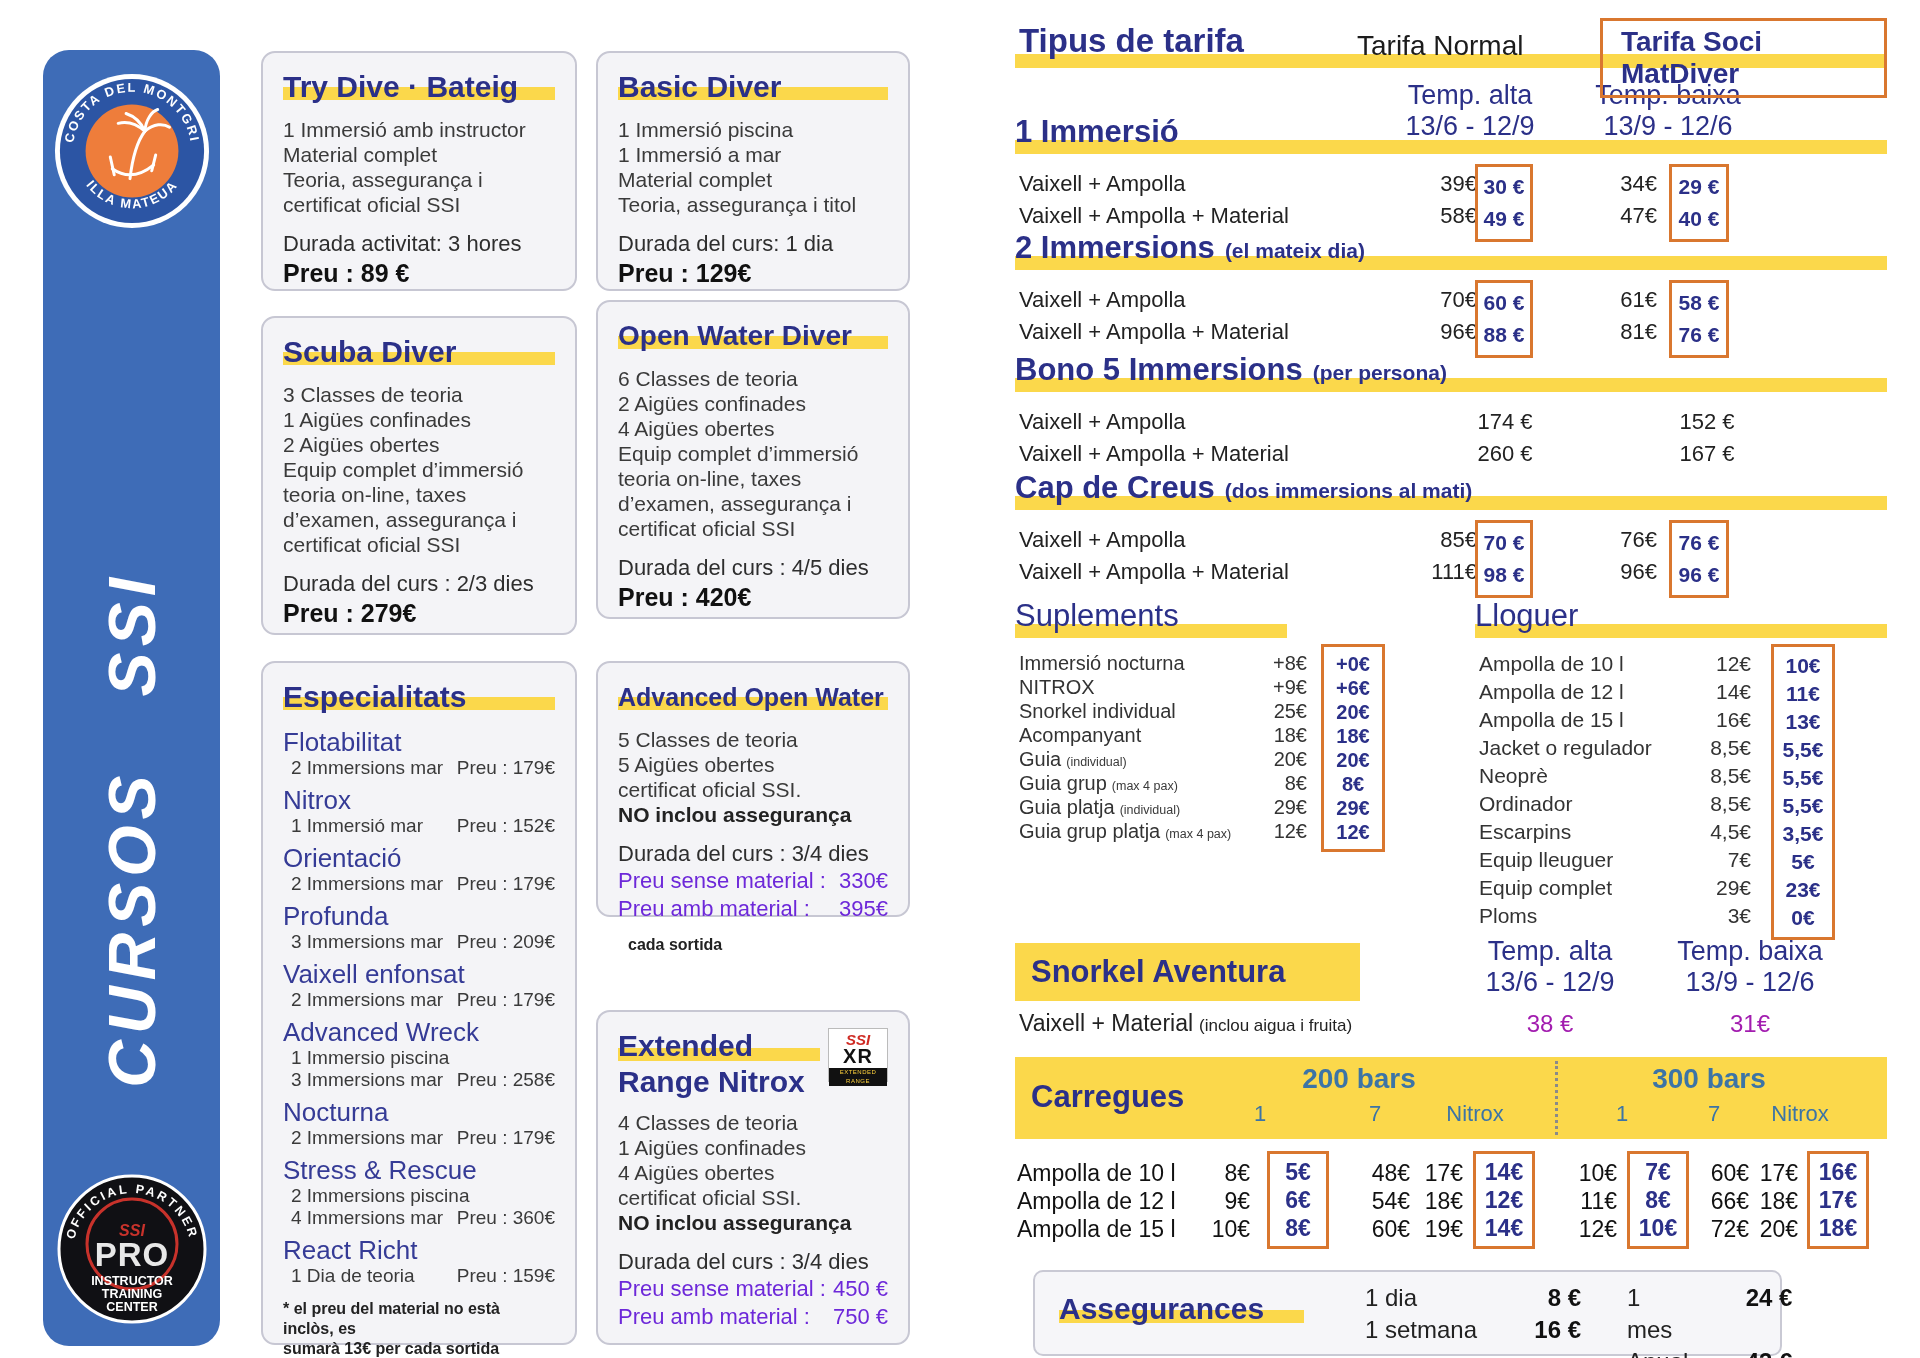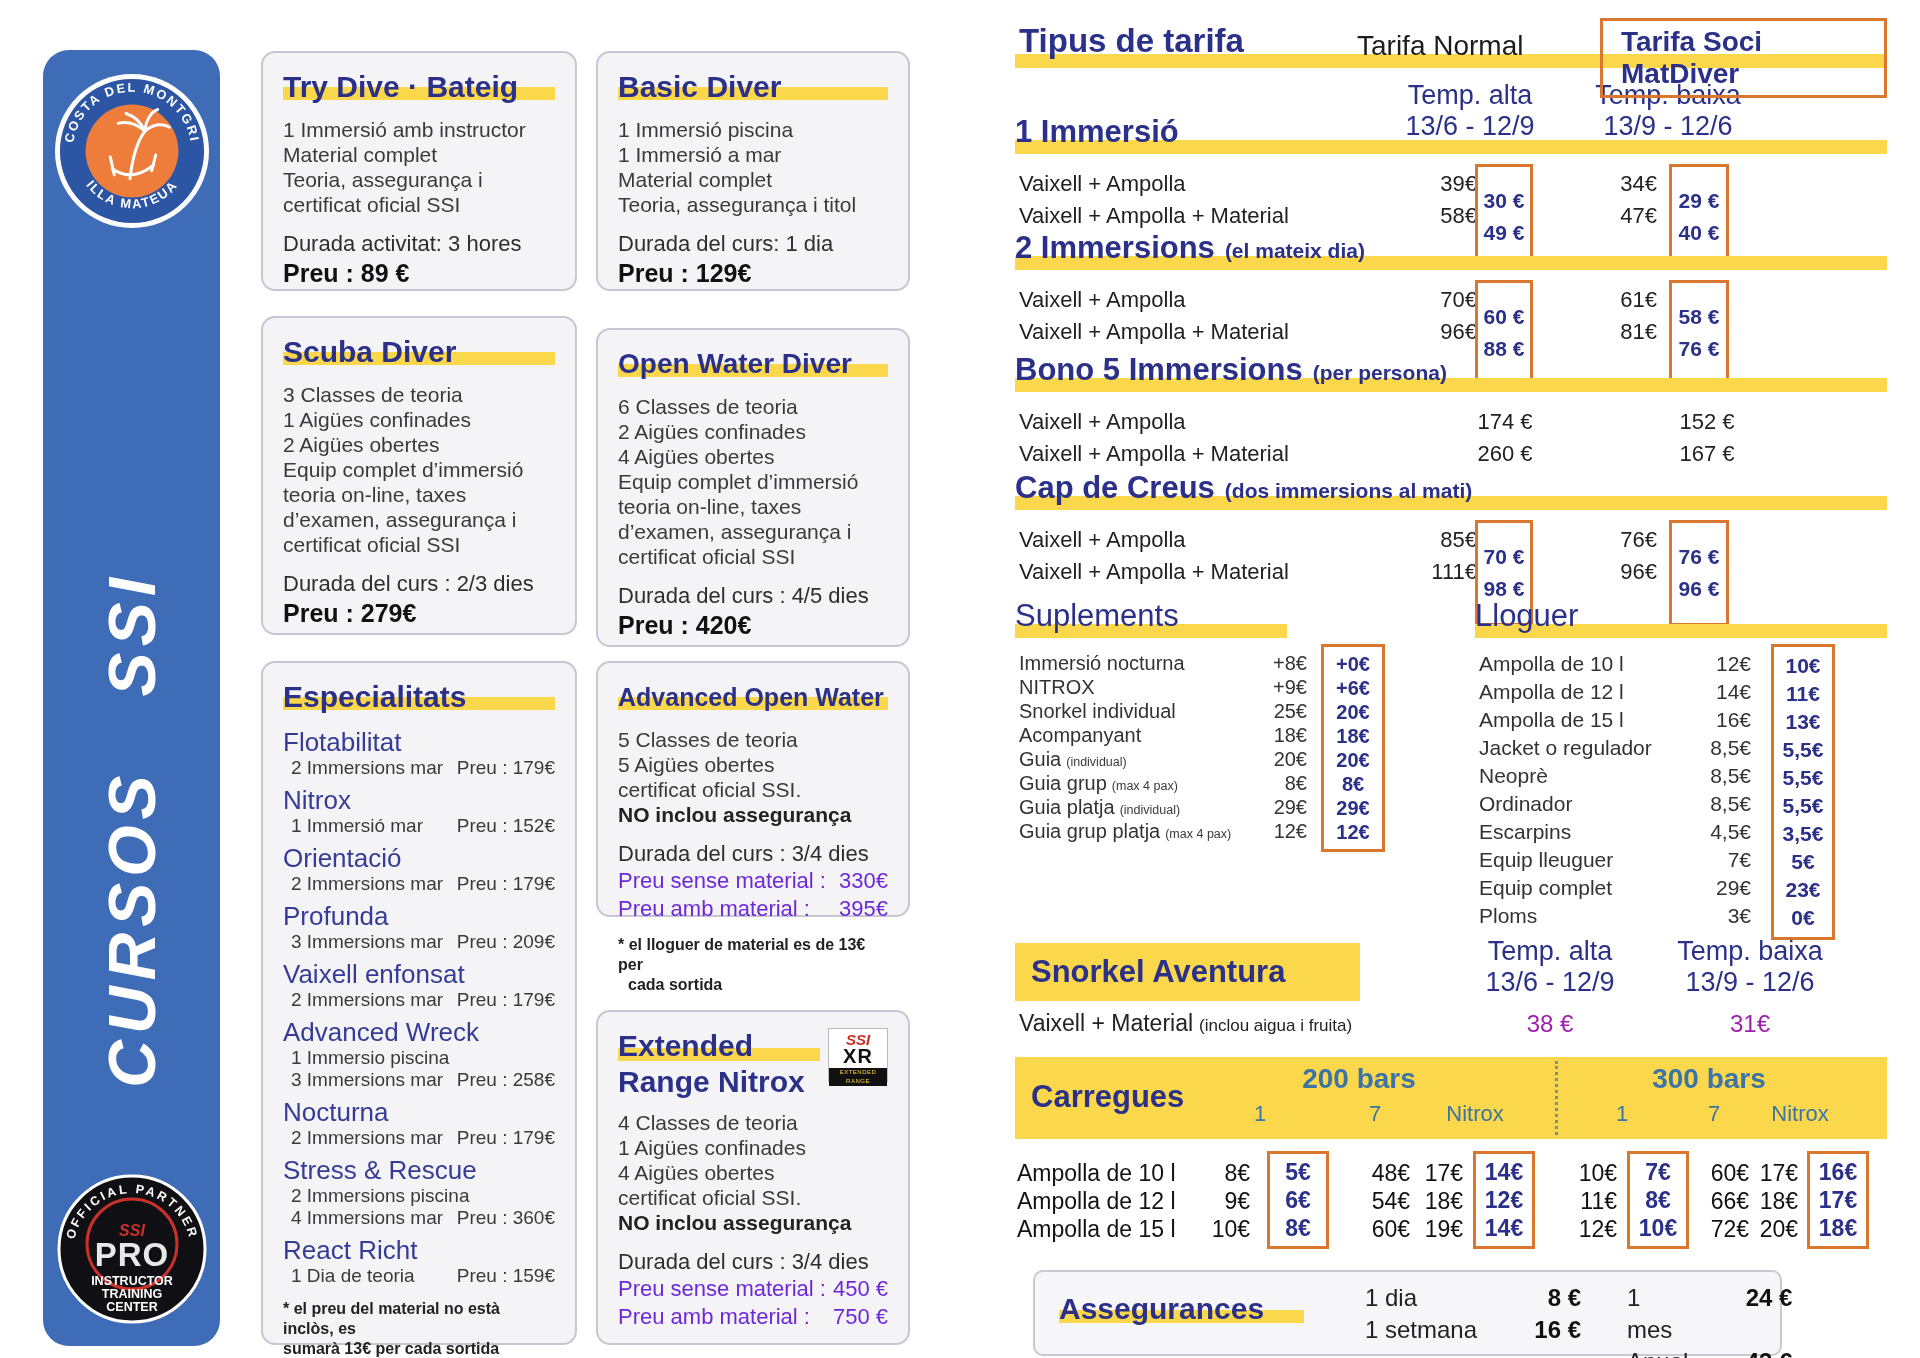--- a/index.html
+++ b/index.html
@@ -63,21 +63,21 @@
   .shead .t{position:relative;z-index:1;font-size:31px;font-weight:bold;color:var(--navy);line-height:44px}
   .shead .sub{font-size:21px;font-weight:bold;color:var(--navy);margin-left:10px}
 
   .srows{position:absolute;left:0;width:820px;height:80px}
   .lbls{position:absolute;left:4px;top:4px;font-size:22px;line-height:32px;color:#222}
   .vstack{position:absolute;top:4px;font-size:22px;line-height:32px;color:#222;text-align:right}
   .vstack.an{left:392px;width:70px}
   .vstack.bn{left:572px;width:70px}
   .vstack.bonoa{left:420px;width:140px;text-align:center}
   .vstack.bonob{left:622px;width:140px;text-align:center}
-  .vbox{position:absolute;top:0;border:3px solid var(--orange);text-align:center;color:var(--navy);font-weight:bold;font-size:21px;line-height:32px;padding:18px 2px}
+  .vbox{position:absolute;top:0;border:3px solid var(--orange);text-align:center;color:var(--navy);font-weight:bold;font-size:21px;line-height:32px;padding:4px 2px}
   .vbox.as{left:460px;width:58px}
   .vbox.bs{left:654px;width:60px}
 
   
   .block{position:absolute;top:580px}
   .block .bhead{position:relative;height:46px}
   .block .bhead .t{position:relative;z-index:1;font-size:31px;font-weight:normal;color:var(--navy);line-height:44px}
   .supp{left:0;width:392px}
   .supp .bar{width:272px}
   .rows{position:absolute;left:4px}
@@ -206,21 +206,21 @@
     <div class="cline">1 Aigües confinades</div>
     <div class="cline">2 Aigües obertes</div>
     <div class="cline">Equip complet d’immersió</div>
     <div class="cline">teoria on-line, taxes</div>
     <div class="cline">d’examen, assegurança i</div>
     <div class="cline">certificat oficial SSI</div>
     <div class="cdur">Durada del curs : 2/3 dies</div>
     <div class="cprice">Preu : 279€</div>
   </div>
 
-  <div class="card" style="left:596px;top:328px;width:314px;height:319px">
+  <div class="card" style="left:596px;top:300px;width:314px;height:319px">
     <div class="ctitle" style="font-size:28px">Open Water Diver</div>
     <div class="cline">6 Classes de teoria</div>
     <div class="cline">2 Aigües confinades</div>
     <div class="cline">4 Aigües obertes</div>
     <div class="cline">Equip complet d’immersió</div>
     <div class="cline">teoria on-line, taxes</div>
     <div class="cline">d’examen, assegurança i</div>
     <div class="cline">certificat oficial SSI</div>
     <div class="cdur">Durada del curs : 4/5 dies</div>
     <div class="cprice">Preu : 420€</div>
@@ -304,21 +304,20 @@
     <div class="cdur">Durada del curs : 3/4 dies</div>
     <div class="prow">
         <span>Preu sense material :</span>
         <span class="pv">330€</span>
       </div>
     <div class="prow">
         <span>Preu amb material :</span>
         <span class="pv">395€</span>
       </div>
     <div class="cfoot">
-      <div>* el lloguer de material  es de 13€ per</div>
       <div style="padding-left:10px">cada sortida</div>
     </div>
   </div>
 
   <div class="card" style="left:596px;top:1010px;width:314px;height:335px">
     <div class="xhead">
       <div class="xtitles">
         <div class="xt1">Extended</div>
         <div class="xt2">Range Nitrox</div>
       </div>

